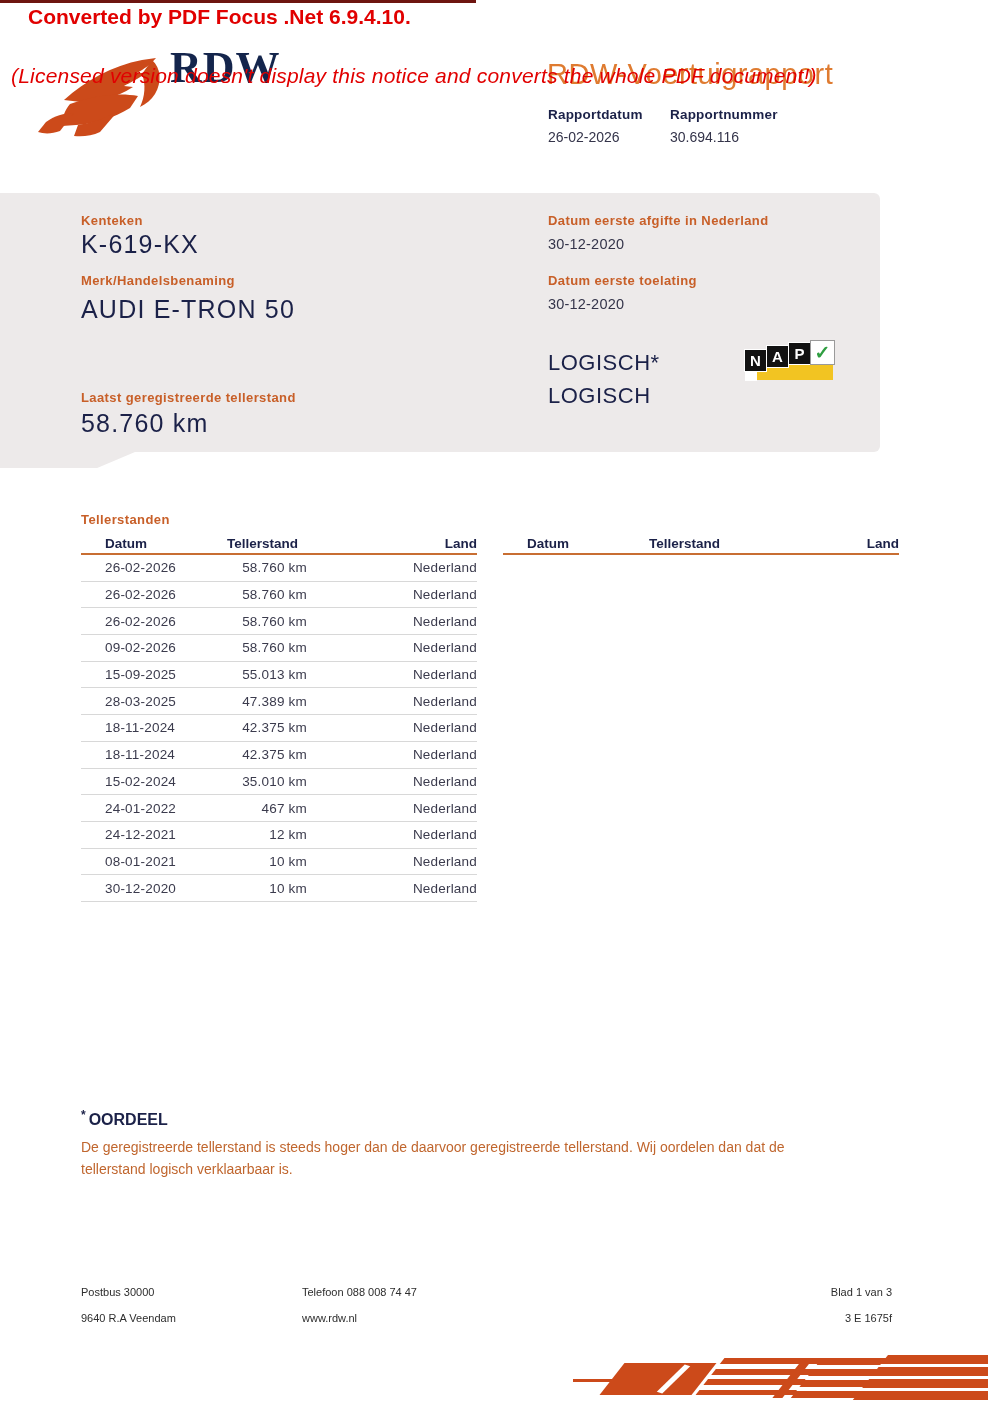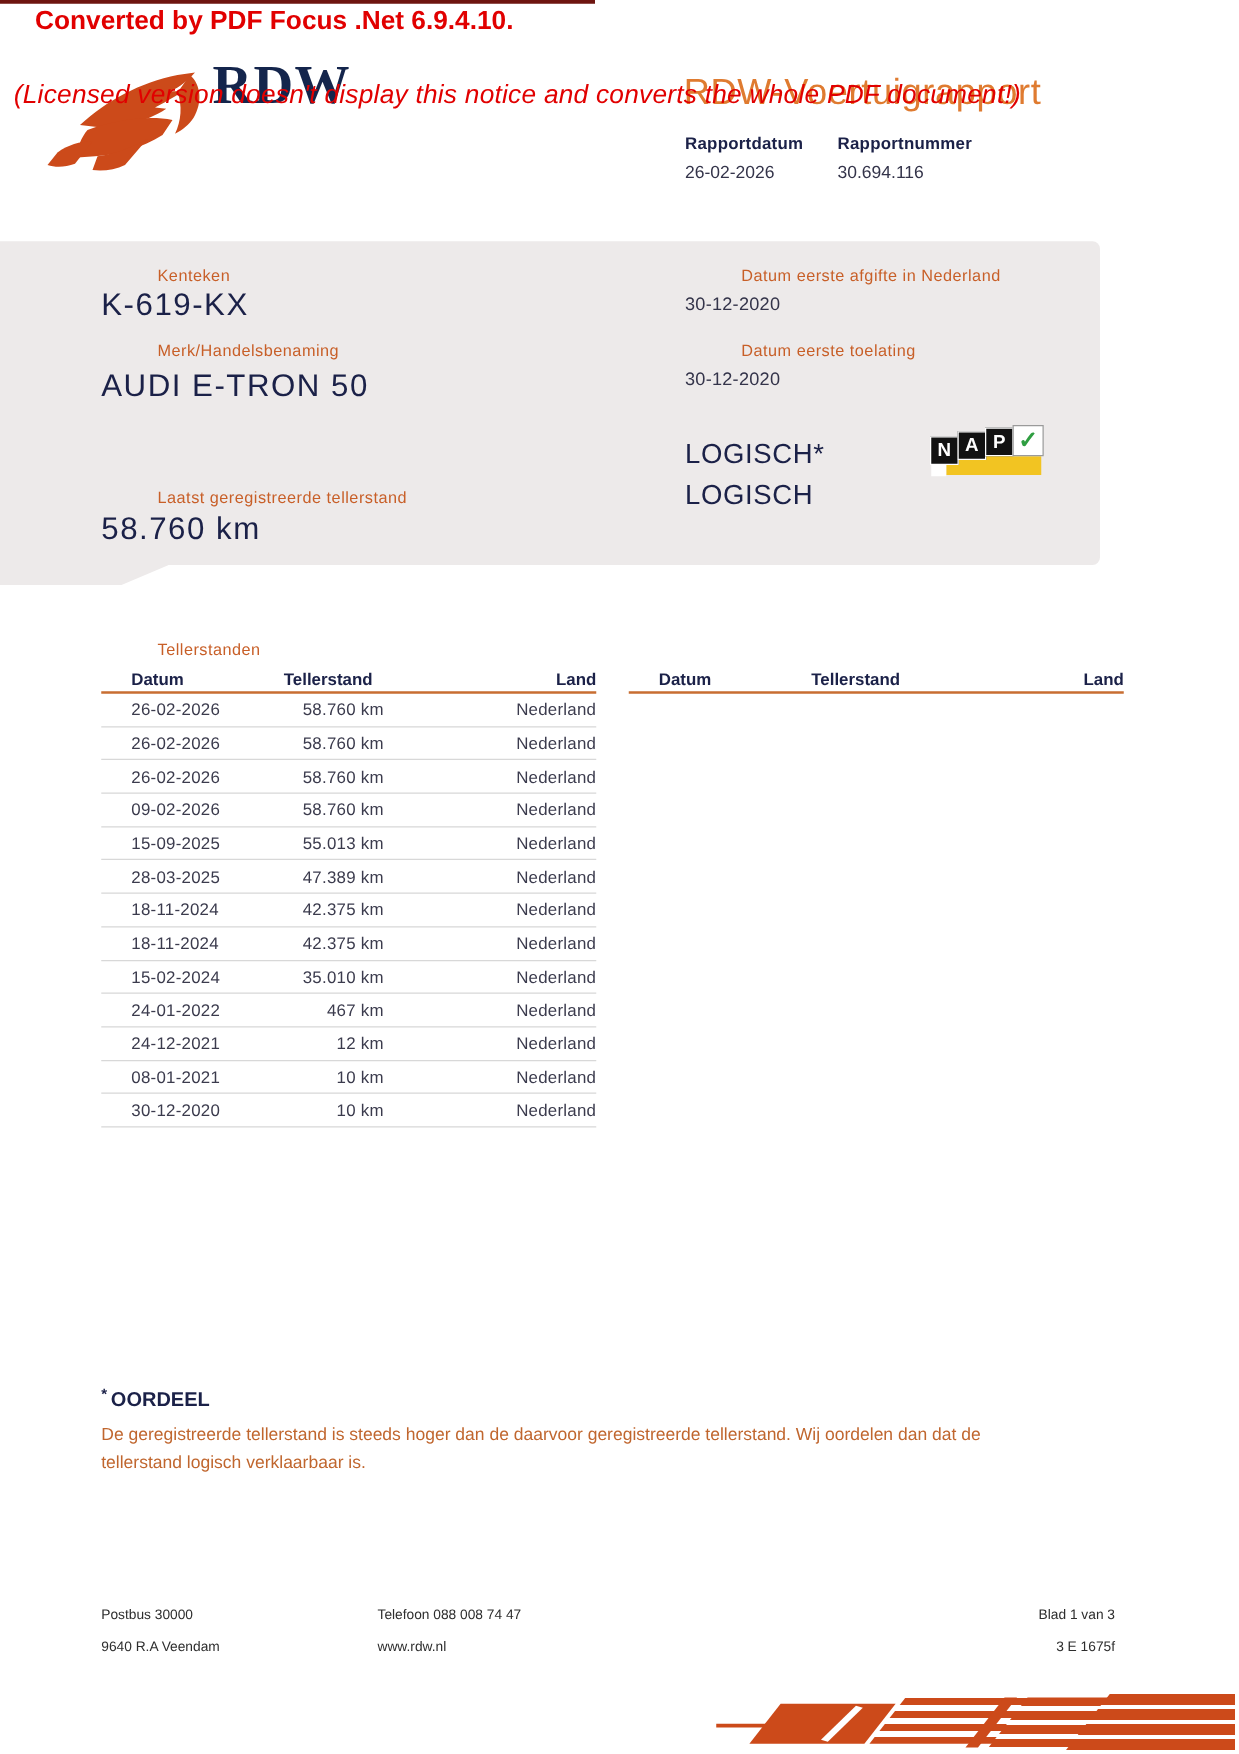--- a/index.html
+++ b/index.html
@@ -19,21 +19,21 @@
   .rdw-word { left:170px; top:42px; font-family:"Liberation Serif", serif; font-weight:bold; font-size:44px; color:#14254c; letter-spacing:1px; z-index:1; }
   .doc-title { left:547px; top:58px; font-size:29px; color:#df7b30; white-space:nowrap; z-index:1; letter-spacing:0.5px; }
   .meta-lbl { font-weight:bold; font-size:13.5px; color:#1b2148; letter-spacing:0.2px; }
   .meta-val { font-size:14px; color:#34344a; }
   .md-l { left:548px; top:107px; } .mn-l { left:670px; top:107px; }
   .md-v { left:548px; top:129px; } .mn-v { left:670px; top:129px; }
 
   
   .panel { left:0; top:193px; width:880px; height:259px; background:#edeaea; border-radius:0 6px 6px 0; }
   .panel-tail { left:0; top:452px; width:135px; height:16px; background:#edeaea; clip-path:polygon(0 0, 100% 0, 72% 100%, 0 100%); }
-  .lbl { font-weight:normal; font-size:13px; color:#c85f28; letter-spacing:0.4px; white-space:nowrap;margin-left:45px; }
+  .lbl { font-weight:bold; font-size:13px; color:#c85f28; letter-spacing:0.4px; white-space:nowrap; }
   .bigval { font-size:25px; color:#1b2148; letter-spacing:1.2px; white-space:nowrap; }
   .dateval { font-size:14.5px; color:#34344a; letter-spacing:0.2px; }
   .kent-l { left:81px; top:213px; } .kent-v { left:81px; top:230px; }
   .merk-l { left:81px; top:273px; } .merk-v { left:81px; top:295px; }
   .tell-l { left:81px; top:390px; } .tell-v { left:81px; top:409px; }
   .afg-l { left:548px; top:213px; } .afg-v { left:548px; top:236px; }
   .toe-l { left:548px; top:273px; } .toe-v { left:548px; top:296px; }
   .oordeel { font-weight:normal; font-size:22px; color:#1b2148; letter-spacing:0.5px; }
   .oor1 { left:548px; top:350px; } .oor2 { left:548px; top:383px; }
 

